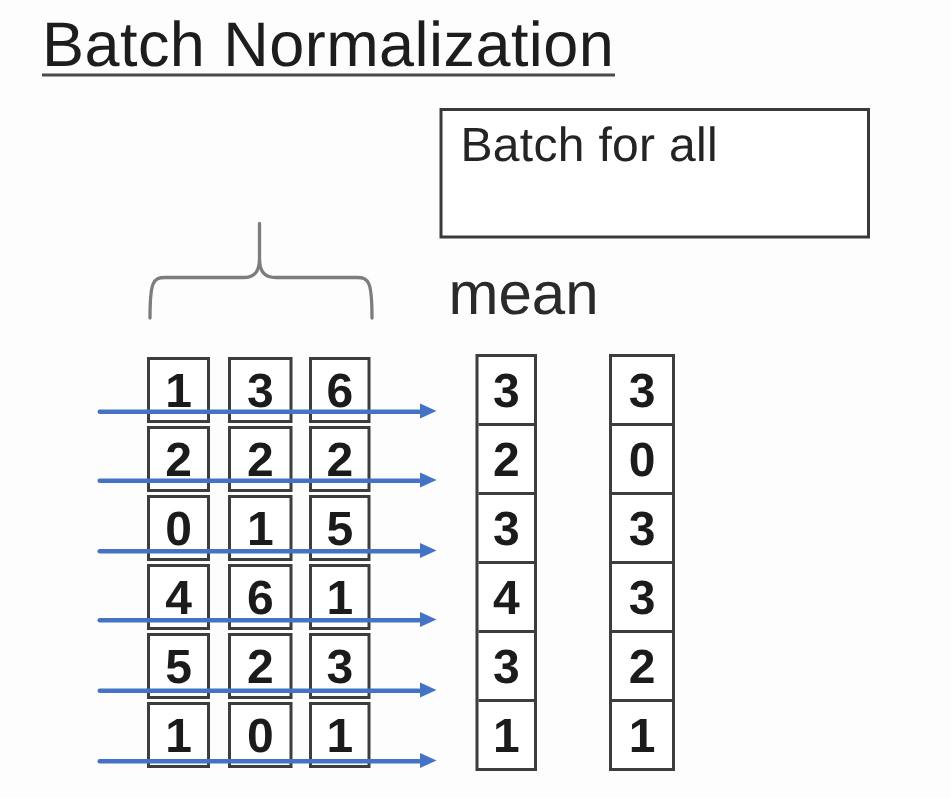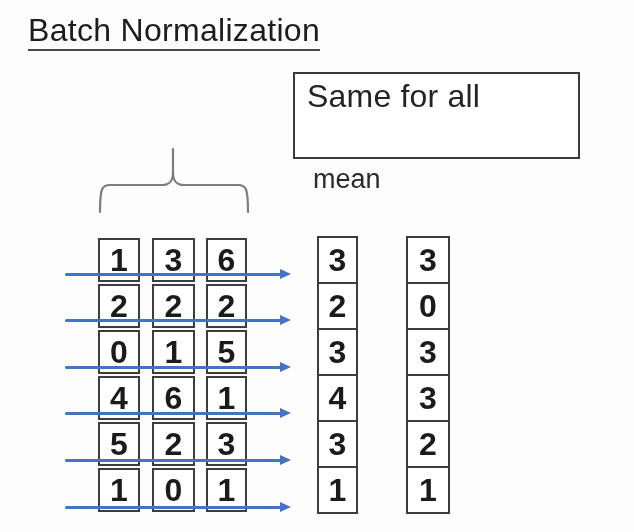--- a/index.html
+++ b/index.html
@@ -14,21 +14,21 @@
     height: 532px;
     background: #fdfdfd;
     overflow: hidden;
     color: #1d1d1d;
   }
   
   .title {
     position: absolute;
     left: 28px;
     top: 13px;
-    font-size: 32px;
+    font-size: 42px;
     line-height: 34px;
     font-weight: 400;
     letter-spacing: 0.3px;
     color: #1d1d1d;
     border-bottom: 2px solid #4a4a4a;
     padding-bottom: 2px;
   }
   
   .batch-label {
     position: absolute;
@@ -58,25 +58,24 @@
     background: #ffffff;
     padding: 2px 6px 0 12px;
     font-size: 32px;
     line-height: 40px;
     color: #242424;
     letter-spacing: 0.2px;
   }
   
   .col-label {
     position: absolute;
-    top: 162px;
-    font-size: 27px;
+    top: 179px;
+    font-size: 40px;
     line-height: 34px;
     color: #2a2a2a;
-    margin-left: 14px;
   }
   #mean-label { left: 299px; }
   #std-label {
     left: 401px;
     text-decoration-line: underline;
     text-decoration-style: wavy;
     text-decoration-color: var(--squiggle, #e05a52);
     text-decoration-thickness: 1px;
     text-underline-offset: 5px;
   }
@@ -148,21 +147,21 @@
 
   <div class="title">Batch Normalization</div>
 
 
   <svg class="brace" viewBox="0 0 164 72">
     <path d="M 81 5 L 81 28 C 81 38 77 41 70 41 L 18 41 C 10 41 8 44 8 68
              M 81 28 C 81 38 85 41 92 41 L 146 41 C 154 41 156 44 156 68" fill="none" stroke="#7d7d7d" stroke-width="2.2" stroke-linecap="round"></path>
   </svg>
 
   <div class="note-box">
-    <div>Same for all</div>
+    <div>Batch for all</div>
   </div>
 
   <div id="mean-label" class="col-label">mean</div>
 
   <div id="batch-grid">
       <div class="batch-col" style="left: 98px; width: 42px;">
         <div class="bcell">1</div>
         <div class="bcell">2</div>
         <div class="bcell">0</div>
         <div class="bcell">4</div>

